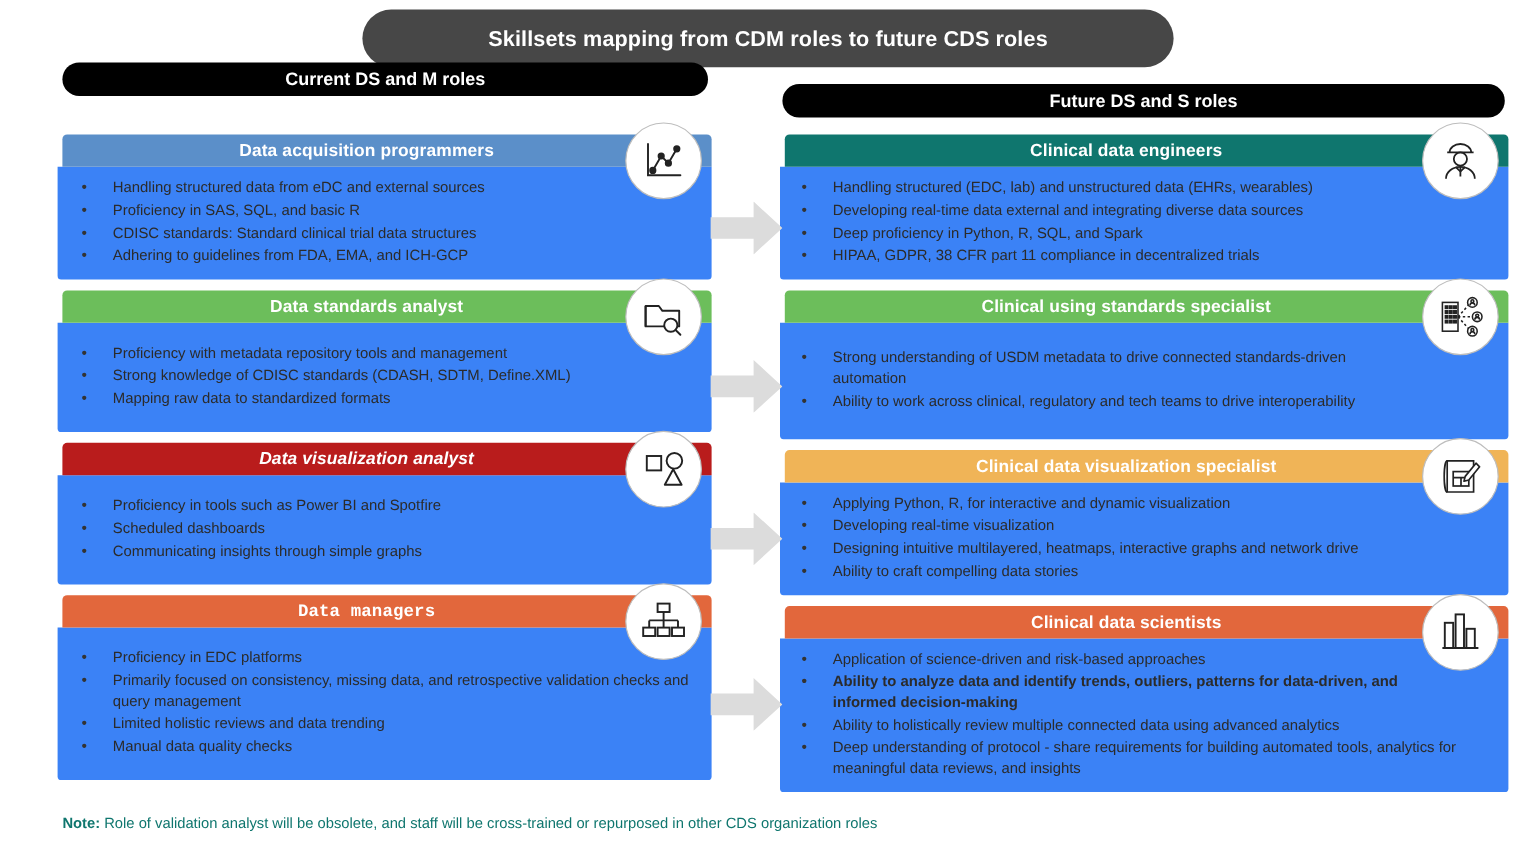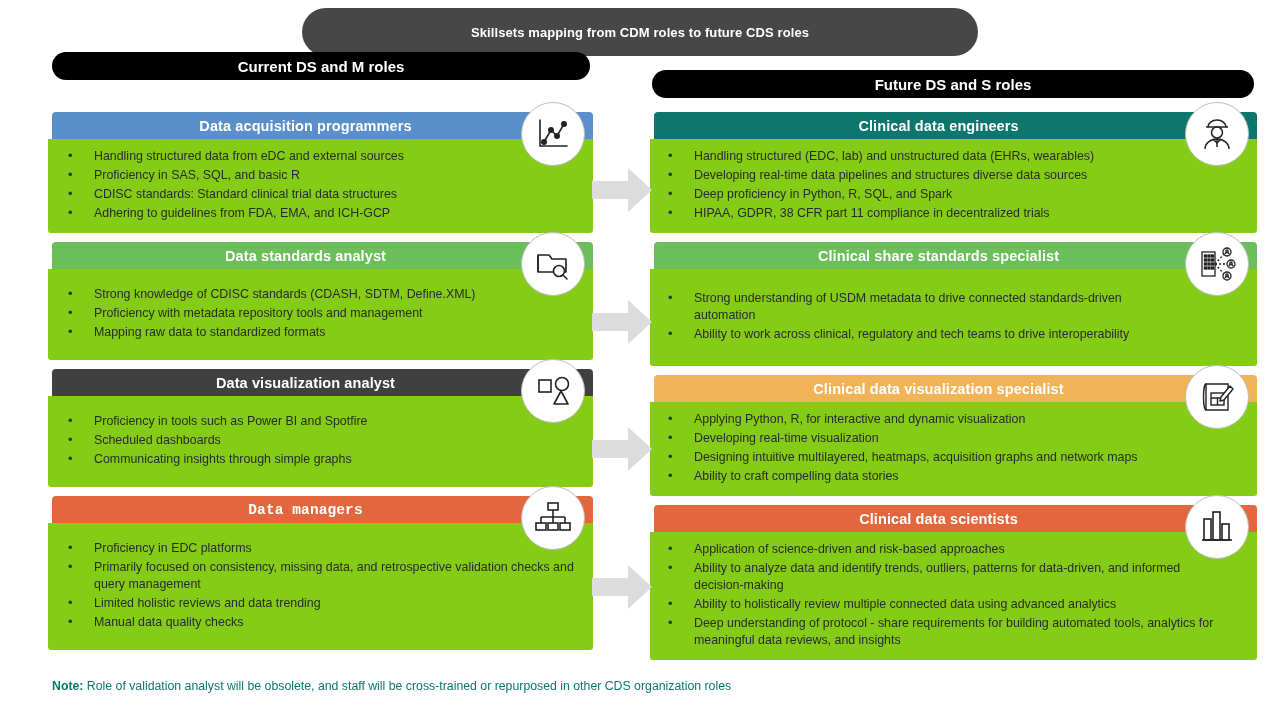--- a/index.html
+++ b/index.html
@@ -12,21 +12,21 @@
   .slide { position: relative; width: 1280px; height: 720px; background:#fff; }
 
   
   .title-pill {
     position: absolute; left: 302px; top: 8px;
     width: 676px; height: 48px;
     background: #474747; border-radius: 24px;
     display: flex; align-items: center; justify-content: center;
   }
   .title-pill span {
-    color: #ffffff; font-size: 13px; font-weight: bold; letter-spacing: .1px;
+    color: #ffffff; font-size: 18px; font-weight: bold; letter-spacing: .1px;
   }
 
   
   .col-head {
     position: absolute; height: 28px; background: #000000;
     border-radius: 14px; display:flex; align-items:center; justify-content:center;
   }
   .col-head span { color:#fff; font-size:15px; font-weight:bold; }
   .col-head.left  { left: 52px;  top: 52px; width: 538px; }
   .col-head.right { left: 652px; top: 70px; width: 602px; }
@@ -42,21 +42,21 @@
     position: relative; height: 27px;
     border-radius: 4px 4px 0 0;
     display:flex; align-items:center; justify-content:center;
     margin-left: 4px; margin-right: 0px;
   }
   .card-head .htext {
     color:#ffffff; font-size:14.5px; font-weight:bold; letter-spacing:.1px;
     text-align:center; padding-right: 34px;
   }
   .card-body {
-    background:#84cc16;
+    background:#3b82f6;
     padding: 9px 10px 9px 0px;
     border-radius: 0 0 3px 3px;
   }
   ul.bullets { margin:0; padding:0; list-style:none; }
   ul.bullets li {
     position: relative;
     font-size: 12.4px; color:#2b2b2b; line-height: 17px;
     padding-left: 46px; margin-bottom: 2px;
   }
   ul.bullets li::before {
@@ -160,29 +160,29 @@
       <div class="icon-badge">
         <svg width="40" height="40" viewBox="0 0 40 40" fill="none" stroke="#222" stroke-width="1.6">
           <path d="M5 11 H16 L19 15 H33 V28 H5 Z" stroke-linejoin="round"></path>
           <path d="M5 11 V28"></path>
           <circle cx="26" cy="27" r="5.5" fill="#fff"></circle>
           <path d="M30 31 L34 35" stroke-linecap="round"></path>
         </svg>
       </div>
       <div class="card-body" style="padding-top:17px;padding-bottom:17px;">
         <ul class="bullets">
+          <li>Proficiency with metadata repository tools and management</li>
           <li>Strong knowledge of CDISC standards (CDASH, SDTM, Define.XML)</li>
-          <li>Proficiency with metadata repository tools and management</li>
           <li>Mapping raw data to standardized formats</li>
         </ul>
       </div>
     </div>
 
     <div class="card">
-      <div class="card-head" style="background:#404040;">
+      <div class="card-head" style="background:#b91c1c;font-style:italic;">
         <div class="htext">Data visualization analyst</div>
       </div>
       <div class="icon-badge">
         <svg width="40" height="40" viewBox="0 0 40 40" fill="none" stroke="#222" stroke-width="1.6">
           <rect x="6" y="9" width="12" height="12"></rect>
           <circle cx="29" cy="13" r="6.5"></circle>
           <path d="M21 33 L28 20 L35 33 Z" stroke-linejoin="round"></path>
         </svg>
       </div>
       <div class="card-body" style="padding-top:17px;padding-bottom:17px;">
@@ -231,30 +231,30 @@
           <path d="M9 13 H31"></path>
           <circle cx="20" cy="18.5" r="5.5"></circle>
           <path d="M8 35 a12 10 0 0 1 24 0"></path>
           <path d="M20 24 V33"></path>
           <path d="M16 25 L20 29 L24 25"></path>
         </svg>
       </div>
       <div class="card-body">
         <ul class="bullets">
           <li>Handling structured (EDC, lab) and unstructured data (EHRs, wearables)</li>
-          <li>Developing real-time data pipelines and structures diverse data sources</li>
+          <li>Developing real-time data external and integrating diverse data sources</li>
           <li>Deep proficiency in Python, R, SQL, and Spark</li>
           <li>HIPAA, GDPR, 38 CFR part 11 compliance in decentralized trials</li>
         </ul>
       </div>
     </div>
 
     <div class="card">
       <div class="card-head" style="background:#6cbe5b;">
-        <div class="htext">Clinical share standards specialist</div>
+        <div class="htext">Clinical using standards specialist</div>
       </div>
       <div class="icon-badge">
         <svg width="40" height="40" viewBox="0 0 40 40" fill="none" stroke="#222" stroke-width="1.3">
           <rect x="5" y="8" width="13" height="24"></rect>
           <g fill="#222">
             <rect x="7.5" y="11" width="2" height="2"></rect>
               <rect x="11" y="11" width="2" height="2"></rect>
               <rect x="14.5" y="11" width="2" height="2"></rect>
             <rect x="7.5" y="15" width="2" height="2"></rect>
               <rect x="11" y="15" width="2" height="2"></rect>
@@ -296,42 +296,42 @@
           <path d="M9 7 a2.5 13 0 0 0 0 26"></path>
           <rect x="14" y="16" width="13" height="12"></rect>
           <path d="M14 21 H27 M20.5 21 V28"></path>
           <path d="M24 20 L33 9 L36 12 L27 23 L23 24 Z" fill="#fff" stroke-linejoin="round"></path>
         </svg>
       </div>
       <div class="card-body">
         <ul class="bullets">
           <li>Applying Python, R, for interactive and dynamic visualization</li>
           <li>Developing real-time visualization</li>
-          <li>Designing intuitive multilayered, heatmaps, acquisition graphs and network maps</li>
+          <li>Designing intuitive multilayered, heatmaps, interactive graphs and network drive</li>
           <li>Ability to craft compelling data stories</li>
         </ul>
       </div>
     </div>
 
     <div class="card">
       <div class="card-head" style="background:#e2673c;">
         <div class="htext">Clinical data scientists</div>
       </div>
       <div class="icon-badge">
         <svg width="40" height="40" viewBox="0 0 40 40" fill="none" stroke="#222" stroke-width="1.6">
           <rect x="7" y="12" width="7" height="21"></rect>
           <rect x="16" y="5" width="7" height="28"></rect>
           <rect x="25" y="17" width="7" height="16"></rect>
           <path d="M5 33 H35"></path>
         </svg>
       </div>
       <div class="card-body">
         <ul class="bullets">
           <li>Application of science-driven and risk-based approaches</li>
-          <li style="max-width:500px;">Ability to analyze data and identify trends, outliers, patterns for data-driven, and informed decision-making</li>
+          <li style="max-width:500px;font-weight:bold;">Ability to analyze data and identify trends, outliers, patterns for data-driven, and informed decision-making</li>
           <li>Ability to holistically review multiple connected data using advanced analytics</li>
           <li style="max-width:560px;">Deep understanding of protocol - share requirements for building automated tools, analytics for meaningful data reviews, and insights</li>
         </ul>
       </div>
     </div>
 
   </div>
 
   <div class="note">
     <b>Note:</b><span> Role of validation analyst will be obsolete, and staff will be cross-trained or repurposed in other CDS organization roles</span>

